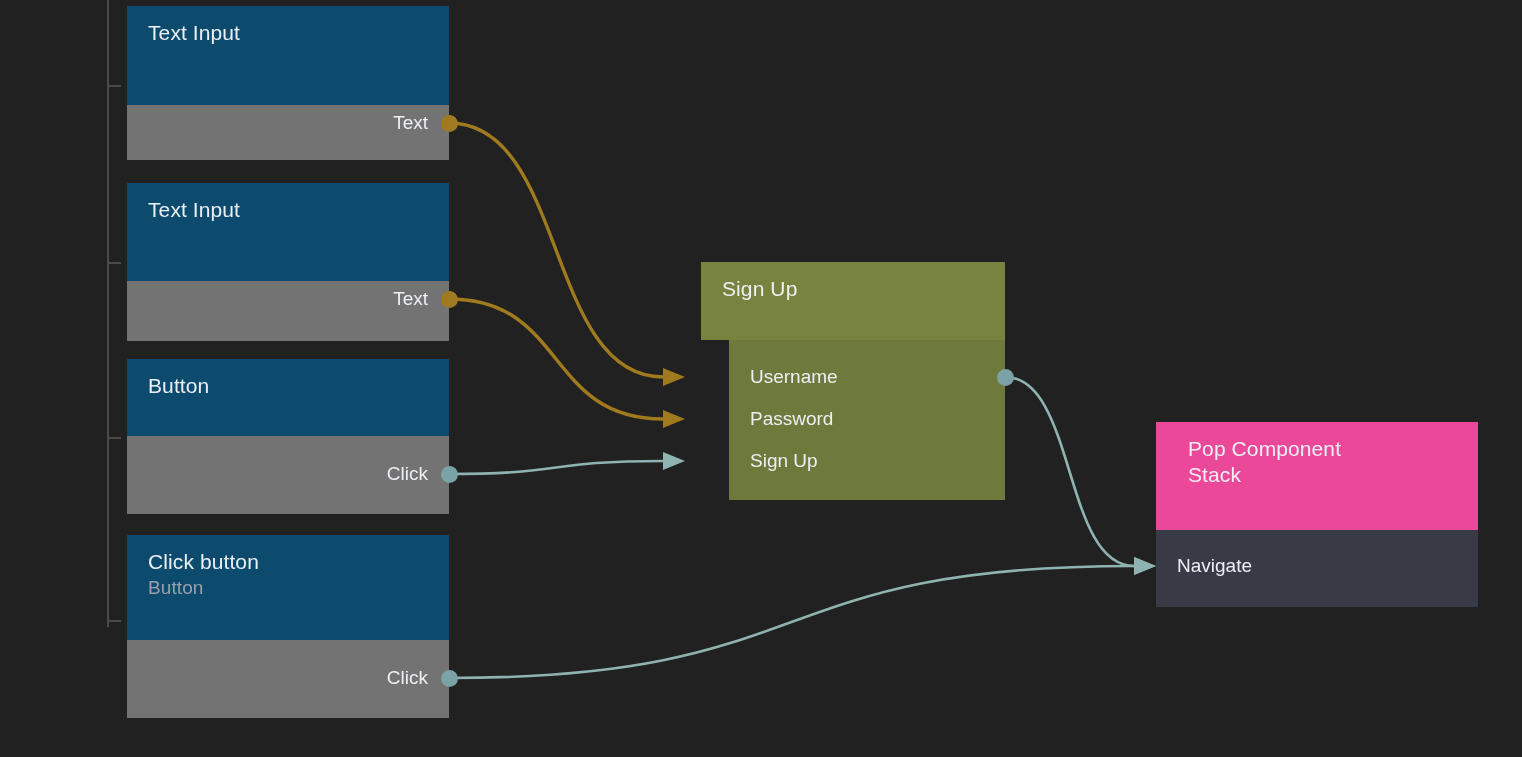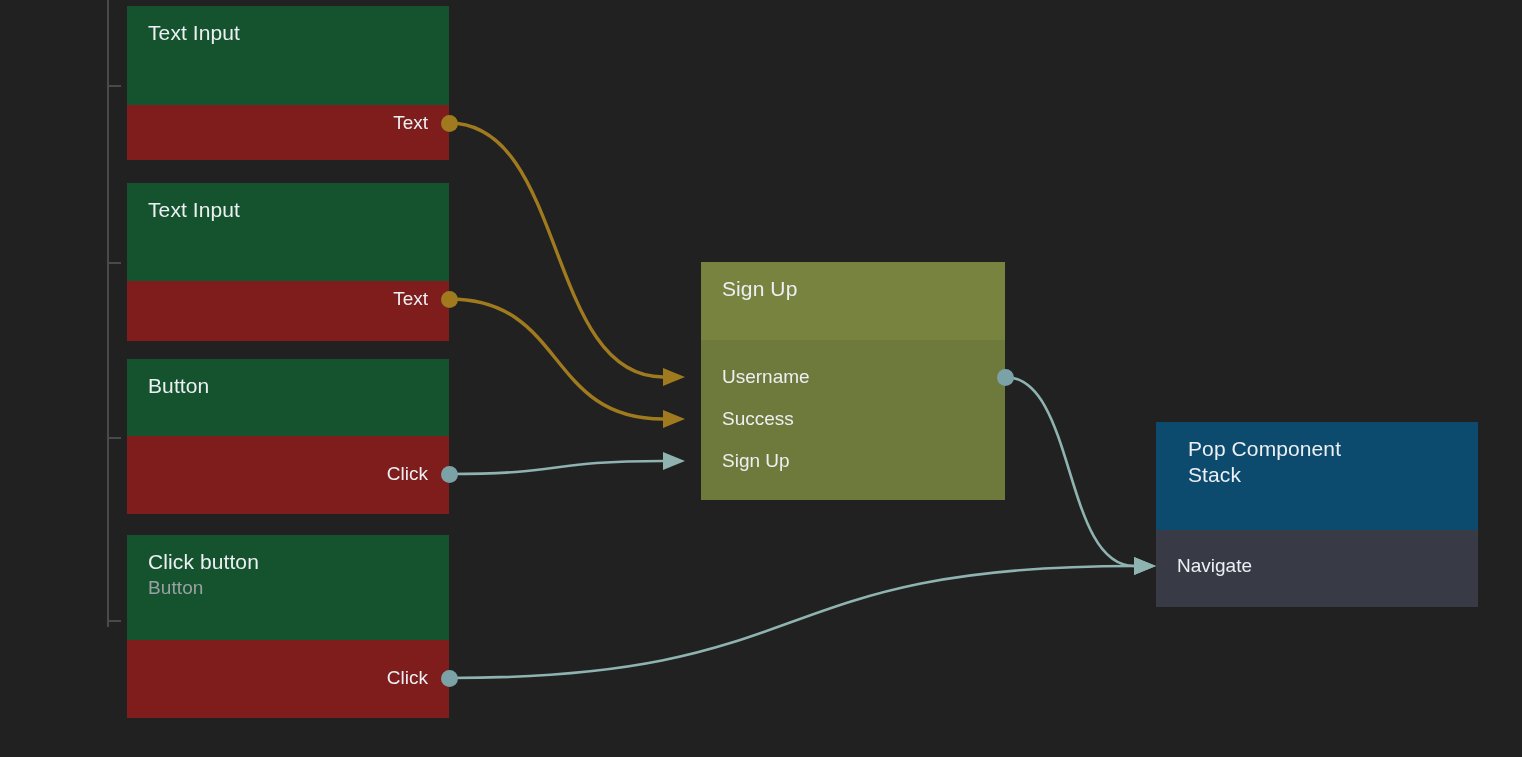--- a/index.html
+++ b/index.html
@@ -19,27 +19,27 @@
   .node-subtitle{font-size:19px;line-height:25px;color:#9aa0a6;letter-spacing:.1px;}
   .node-body{position:relative;box-sizing:border-box;width:100%;}
 
   .port-row{position:absolute;left:0;width:100%;height:22px;}
   .port-label-out{position:absolute;right:21px;top:0;font-size:19px;line-height:22px;color:#eceff3;white-space:nowrap;}
   .port-label-in{position:absolute;left:21px;top:0;font-size:19px;line-height:22px;color:#eceff3;white-space:nowrap;}
 
   .port-dot{position:absolute;width:17px;height:17px;border-radius:50%;z-index:9;}
 
   
-  .n-blue .node-header{background:#14532d;}
-  .n-blue .node-body{background:#7f1d1d;}
+  .n-blue .node-header{background:#0c4a6e;}
+  .n-blue .node-body{background:#737373;}
   
   .n-olive .node-header{background:#78833f;}
   .n-olive .node-body{background:#6e7a3b;}
   
-  .n-gray .node-header{background:#0c4a6e;padding-left:32px;}
+  .n-gray .node-header{background:#ec4899;padding-left:32px;}
   .n-gray .node-body{background:#383b45;}
 </style>
 </head>
 <body>
 
 <div id="canvas">
 
   <div id="tree-guide">
       <div class="tree-line" style="left: 107px; top: 0px; width: 2px; height: 627px; background: rgb(74, 74, 74);"></div>
       <div class="tree-line" style="left: 107px; top: 85px; width: 14px; height: 2px; background: rgb(74, 74, 74);"></div>
@@ -98,26 +98,26 @@
         <div class="node-body" style="height: 78px;">
           <div class="port-row" style="top: 27px;">
             <span class="port-label-out">Click</span>
           </div>
         </div>
       </div>
       <div class="node n-olive" style="left: 685px; top: 262px; width: 320px; height: 238px; padding-left: 16px;">
         <div class="node-header" style="height: 78px;">
           <div class="node-title">Sign Up</div>
         </div>
-        <div class="node-body" style="height: 160px;">
+        <div class="node-body" style="height: 160px; margin-left: 28px;">
           <div class="port-row" style="top: 26px;">
             <span class="port-label-in">Username</span>
           </div>
           <div class="port-row" style="top: 68px;">
-            <span class="port-label-in">Success</span>
+            <span class="port-label-in">Password</span>
           </div>
           <div class="port-row" style="top: 110px;">
             <span class="port-label-in">Sign Up</span>
           </div>
         </div>
       </div>
       <div class="node n-gray" style="left: 1156px; top: 422px; width: 322px; height: 185px;">
         <div class="node-header" style="height: 108px;">
           <div class="node-title">Pop Component
 Stack</div>

